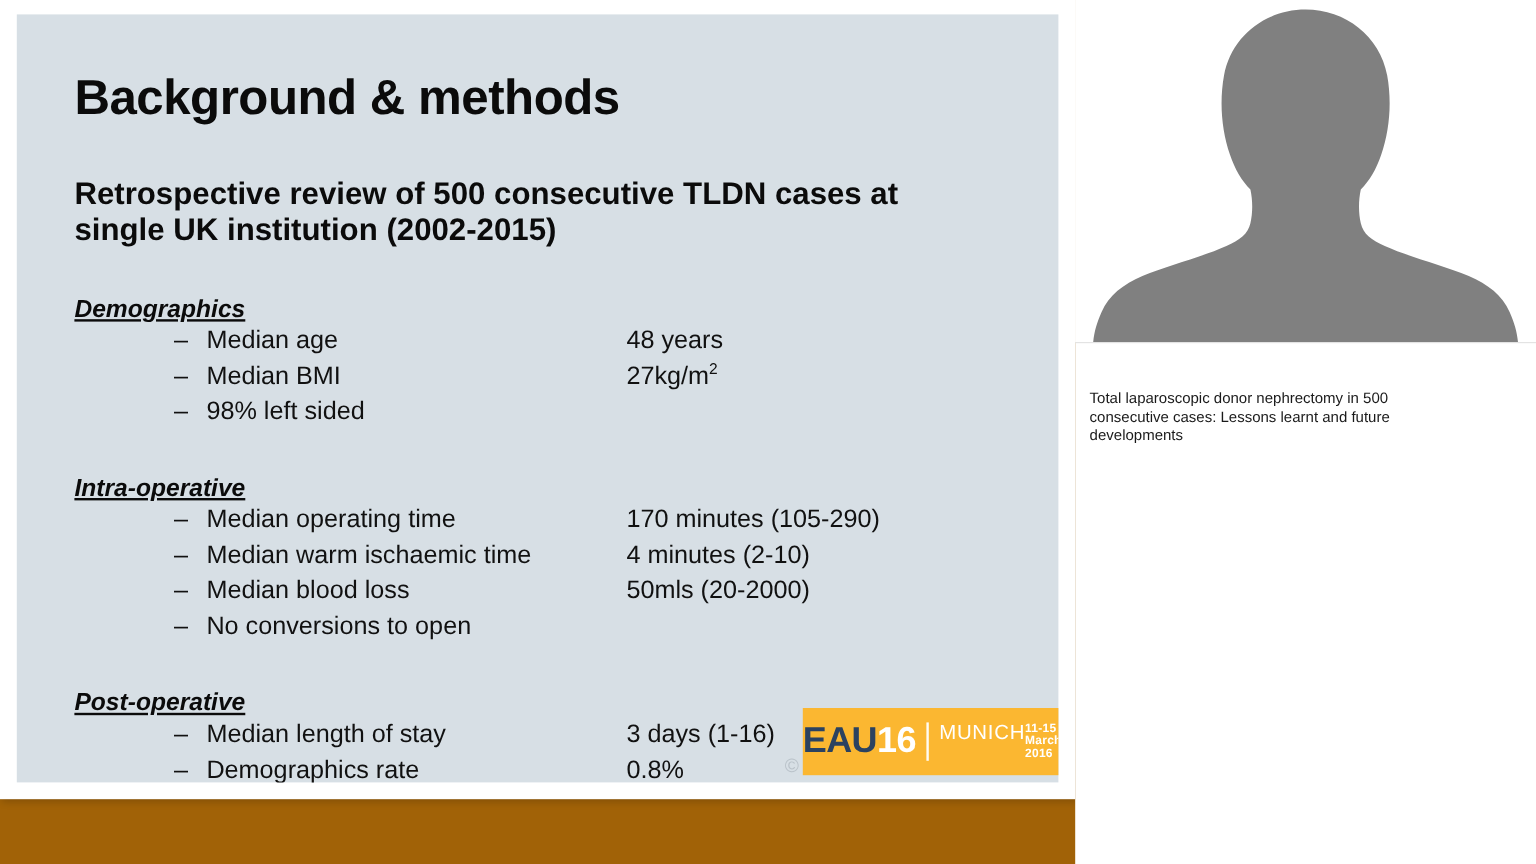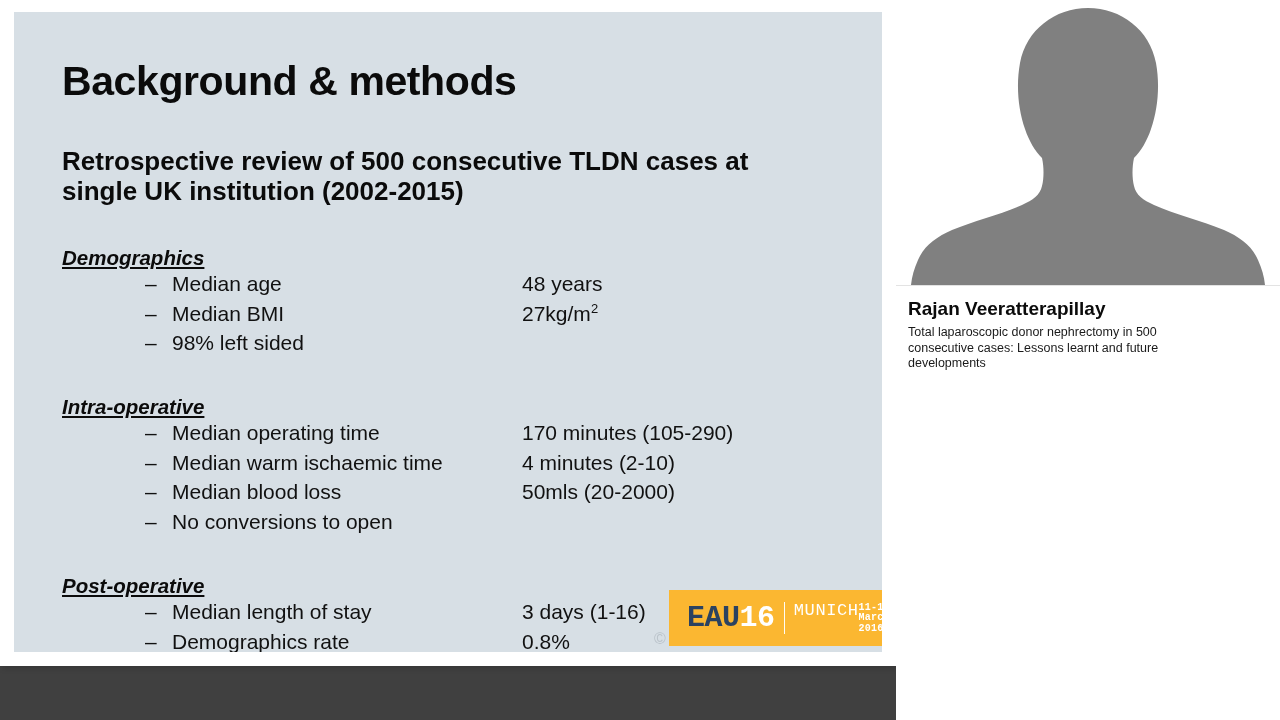--- a/index.html
+++ b/index.html
@@ -9,21 +9,21 @@
     height: 720px;
     background: #ffffff;
     font-family: "Liberation Sans", sans-serif;
     overflow: hidden;
   }
 
   #root {
     position: relative;
     width: 1280px;
     height: 720px;
-    background: #404040;
+    background: #a16207;
   }
 
   
   .slide-card {
     position: absolute;
     left: 0px;
     top: 0px;
     width: 896px;
     height: 666px;
     background: #ffffff;
@@ -128,23 +128,21 @@
   
   .eau-logo {
     position: absolute;
     left: 655px;
     top: 578px;
     width: 228px;
     height: 56px;
     background: #fbb731;
     display: flex;
     align-items: center;
-    padding-left: 18px;
     box-sizing: border-box;
-    font-family: Liberation Mono, monospace;
   }
 
   .eau-mark {
     font-size: 30px;
     font-weight: bold;
     letter-spacing: -0.5px;
     line-height: 1;
   }
   .eau-mark .eau-letters { color: #2b4260; }
   .eau-mark .eau-year    { color: #ffffff; }
@@ -352,19 +350,18 @@
                  c-11,-5 -18,-10 -20,-19
                  c-2,-8 -2,-19 0,-28
                  c7,-7 13,-17 17,-29
                  c7,-20 9,-44 5,-66
                  c-6,-33 -35,-55 -68,-55 z"></path>
       </svg>
     </div>
 
     <div class="speaker-divider"></div>
 
-    <div class="speaker-name">Rajan Veeratterapillay</div>
 
     <div class="speaker-talk">Total laparoscopic donor nephrectomy in 500 consecutive cases: Lessons learnt and future developments</div>
 
   </div>
 
 </div>
 
 </body></html>

